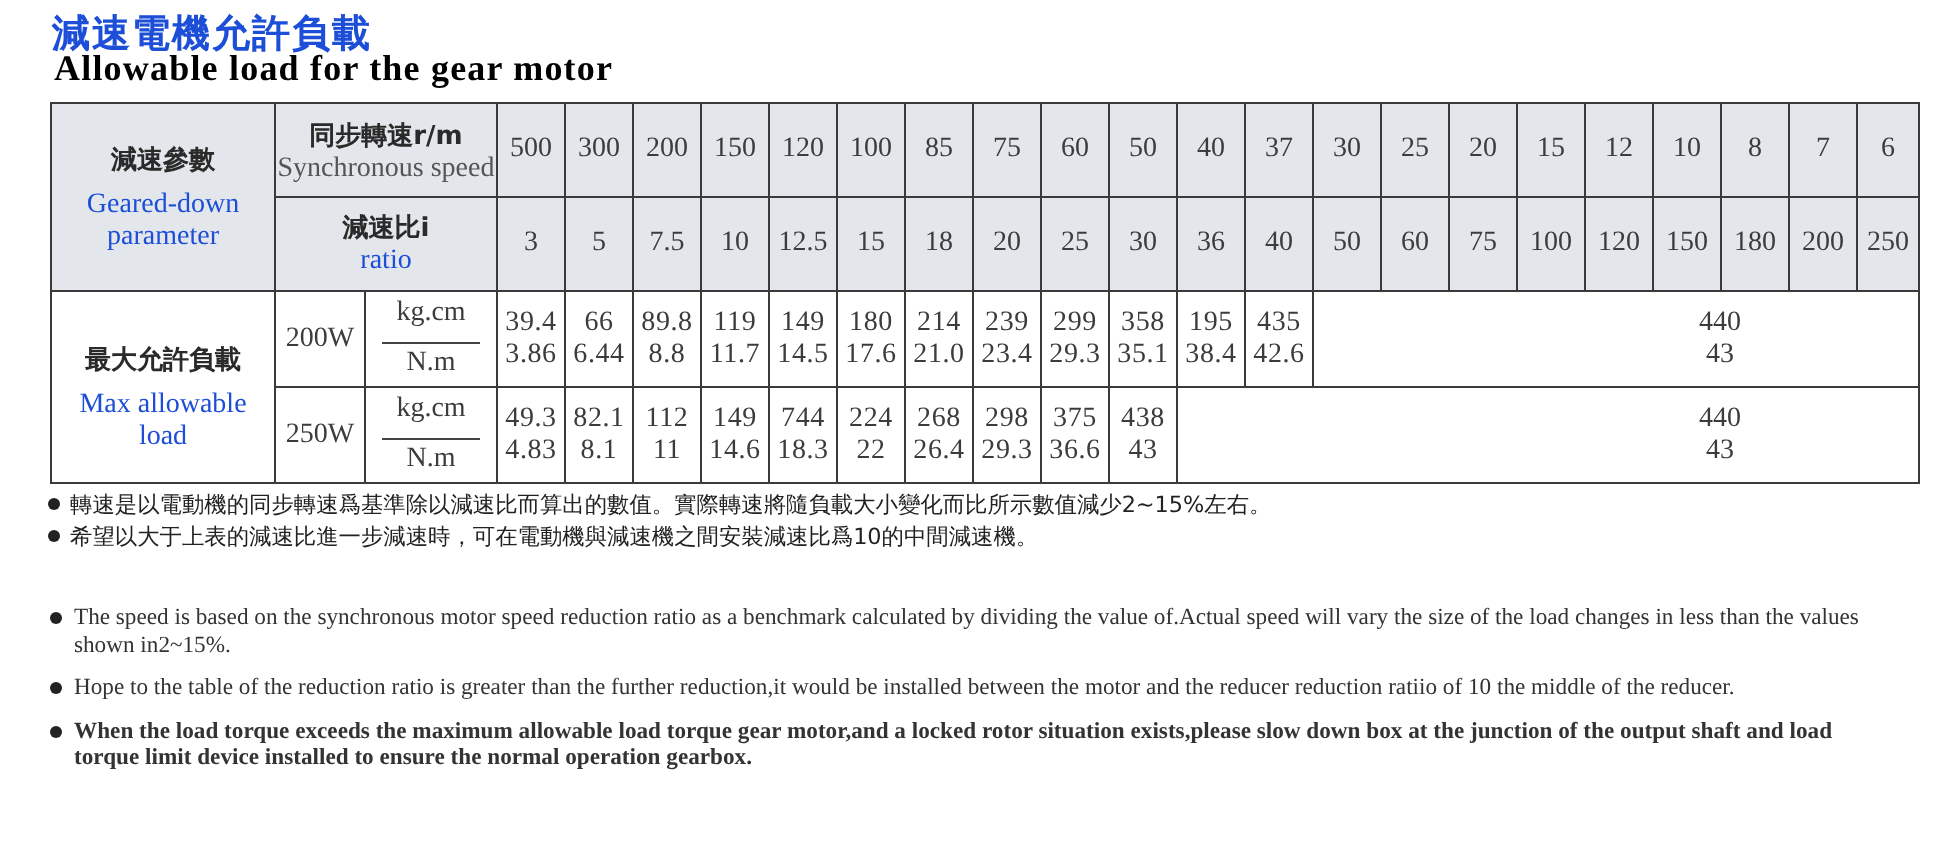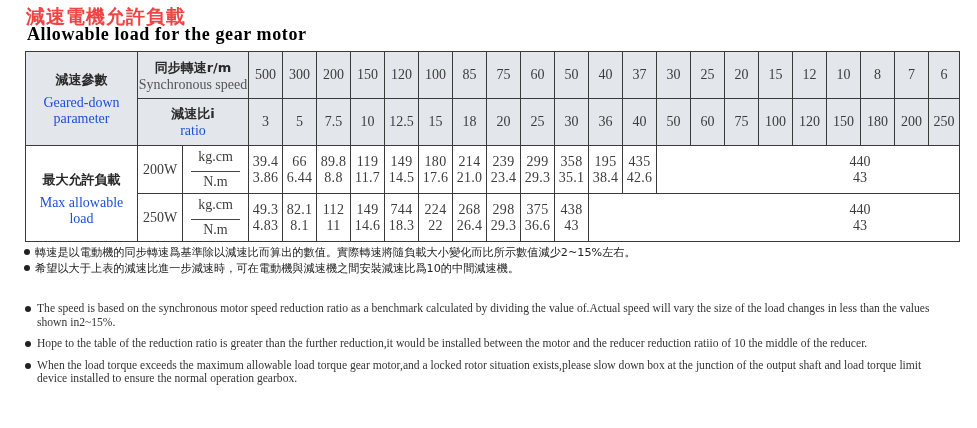--- a/index.html
+++ b/index.html
@@ -1,35 +1,35 @@
 <!DOCTYPE html>
 <html><head>
 <meta charset="utf-8">
 <style>
   html, body { margin:0; padding:0; background:#ffffff; }
   body { width:977px; height:428px; position:relative; overflow:hidden; font-family:"Liberation Serif", serif; color:#333; }
-  .title-cn { position:absolute; left:26px; top:4px; font-family:"DejaVu Sans", sans-serif; font-weight:bold; font-size:19px; color:#ef4444; letter-spacing:1px; }
+  .title-cn { position:absolute; left:26px; top:4px; font-family:"DejaVu Sans", sans-serif; font-weight:bold; font-size:19px; color:#1d4ed8; letter-spacing:1px; }
   .title-en { position:absolute; left:27px; top:24px; font-family:"Liberation Serif", serif; font-weight:bold; font-size:18px; color:#000000; letter-spacing:0.6px; }
   table.spec { position:absolute; left:25px; top:51px; border-collapse:collapse; table-layout:fixed; width:934px; }
   table.spec td { border:1px solid #3a3a3a; text-align:center; vertical-align:middle; padding:0; font-size:14px; color:#3c3c3c; }
   .hdr td { background:#e3e6ea; height:46px; }
   .load td { background:#ffffff; height:47px; }
   .cn-bold { font-family:"DejaVu Sans", sans-serif; font-weight:bold; font-size:13px; color:#2a2a2a; display:block; }
   .en-sub { font-size:14px; color:#1d4ed8; display:block; line-height:16px;text-align:center; }
   .en-sub-sm { font-size:14px; color:#555; display:block; line-height:15px; }
   .unit-top { display:block; border-bottom:1px solid #444; margin:0 8px; padding-bottom:6px; line-height:17px; }
   .unit-bot { display:block; line-height:19px; }
   td.val { text-align:left; padding-left:2px; line-height:16px; font-size:14px; letter-spacing:0.3px; }
   td.merged { text-align:left; padding-left:175px; line-height:16px; font-size:14px; }
   .val span, .merged span { display:block; }
   .notes-cn { position:absolute; left:24px; top:245px; font-family:"DejaVu Sans", sans-serif; font-size:11.2px; color:#222; line-height:16px; }
   .notes-cn div { white-space:nowrap; }
   .notes-en { position:absolute; left:24px; top:302px; font-size:11.6px; color:#333; line-height:13.5px; }
   .notes-en .item { position:relative; padding-left:13px; margin-bottom:8px; width:900px; }
-  .notes-en .item.last { margin-top:8px; }
+  .notes-en .item.last { margin-top:8px;font-weight:bold; }
   .bullet { display:inline-block; width:6px; height:6px; background:#222; border-radius:50%; margin-right:5px; vertical-align:middle; position:relative; top:-1px; }
   .notes-en .bullet { position:absolute; left:1px; top:4px; margin:0; }
 </style>
 </head>
 <body>
 
 <div class="title-cn">減速電機允許負載</div>
 <div class="title-en">Allowable load for the gear motor</div>
 
 <table class="spec">

